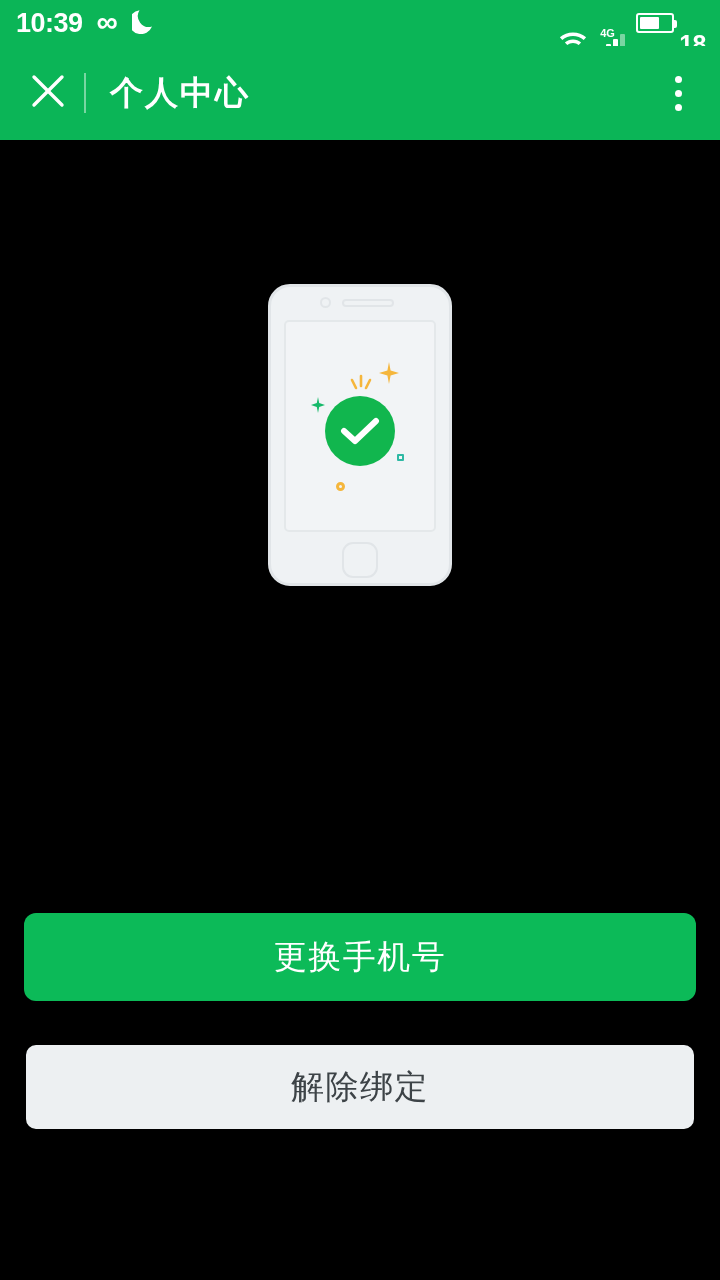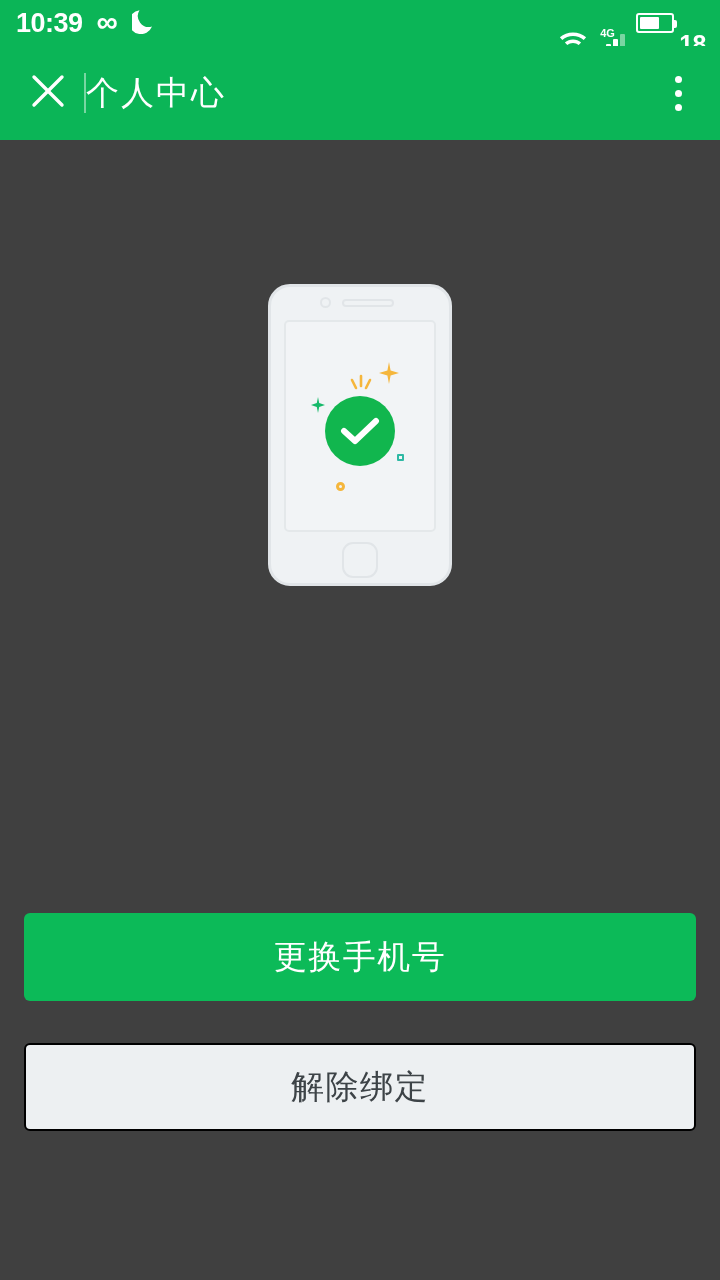--- a/index.html
+++ b/index.html
@@ -9,21 +9,21 @@
     height: 1280px;
     background: #edf0f2;
     font-family: "Liberation Sans", "DejaVu Sans", sans-serif;
     overflow: hidden;
   }
 
   #screen {
     position: relative;
     width: 720px;
     height: 1280px;
-    background: #404040;
+    background: #000000;
   }
 
   
   .status-bar {
     position: absolute;
     top: 0; left: 0;
     width: 720px;
     height: 46px;
     background: #0bb557;
     display: flex;
@@ -114,22 +114,23 @@
   }
   .app-bar-divider {
     width: 2px;
     height: 40px;
     background: rgba(255,255,255,0.45);
     margin-left: 4px;
   }
   .app-title {
     color: #ffffff;
     font-size: 33px;
+    margin-left: 24px;
     letter-spacing: 2px;
-    font-weight: normal;
+    font-weight: bold;
   }
   .overflow-btn {
     position: absolute;
     right: 14px; top: 50%;
     transform: translateY(-50%);
     width: 56px; height: 64px;
     display:flex; flex-direction:column;
     align-items:center; justify-content:center;
     gap: 7px;
     cursor:pointer;
@@ -215,21 +216,21 @@
     letter-spacing: 0.5px;
   }
   .bound-text .digits { color: #14b957; }
 
   
   .btn {
     position:absolute;
     left: 24px;
     width: 672px;
     height: 88px;
-    border-radius: 6px;
+    border-radius: 12px;
     display:flex;
     align-items:center;
     justify-content:center;
     font-size: 33px;
     cursor:pointer;
     letter-spacing: 1.5px;
     font-family: Liberation Sans, sans-serif;
   }
   .btn-primary {
     top: 913px;

